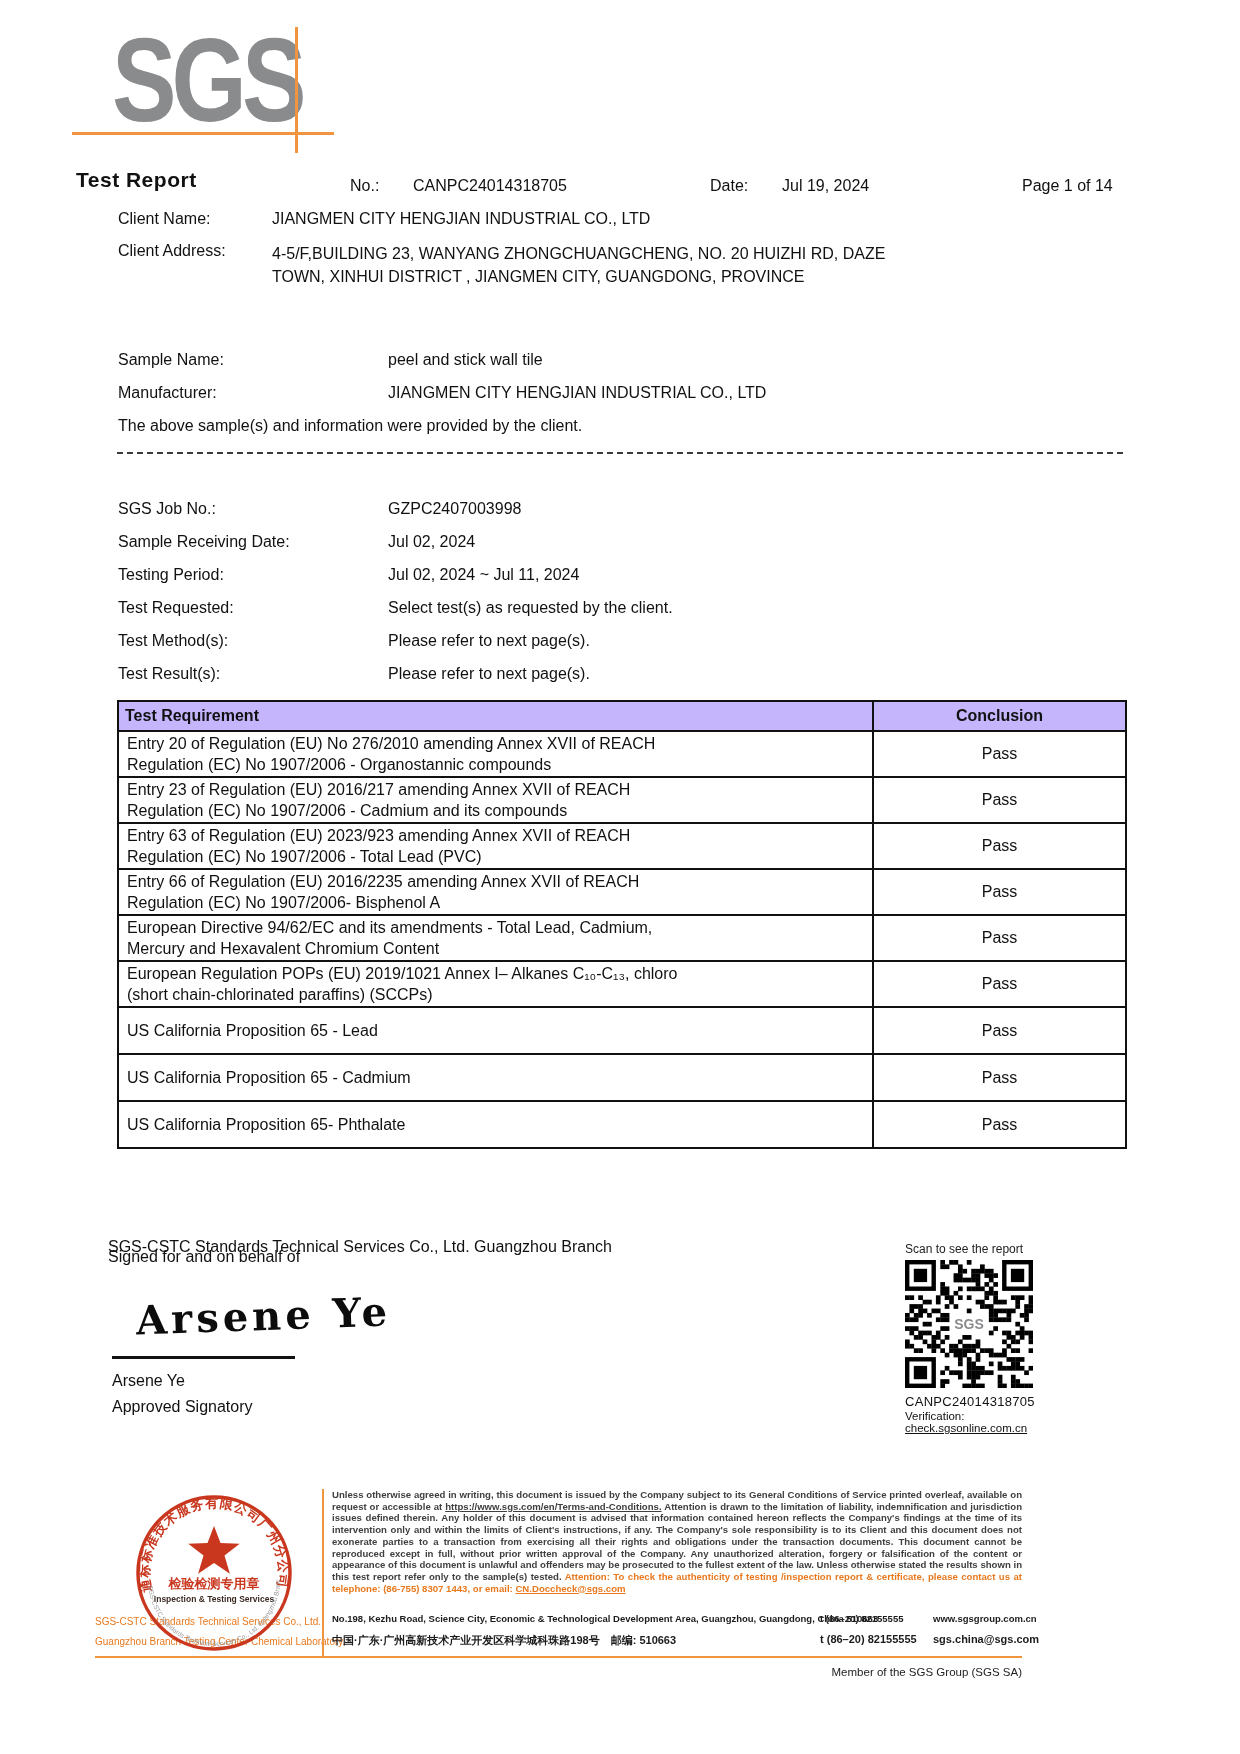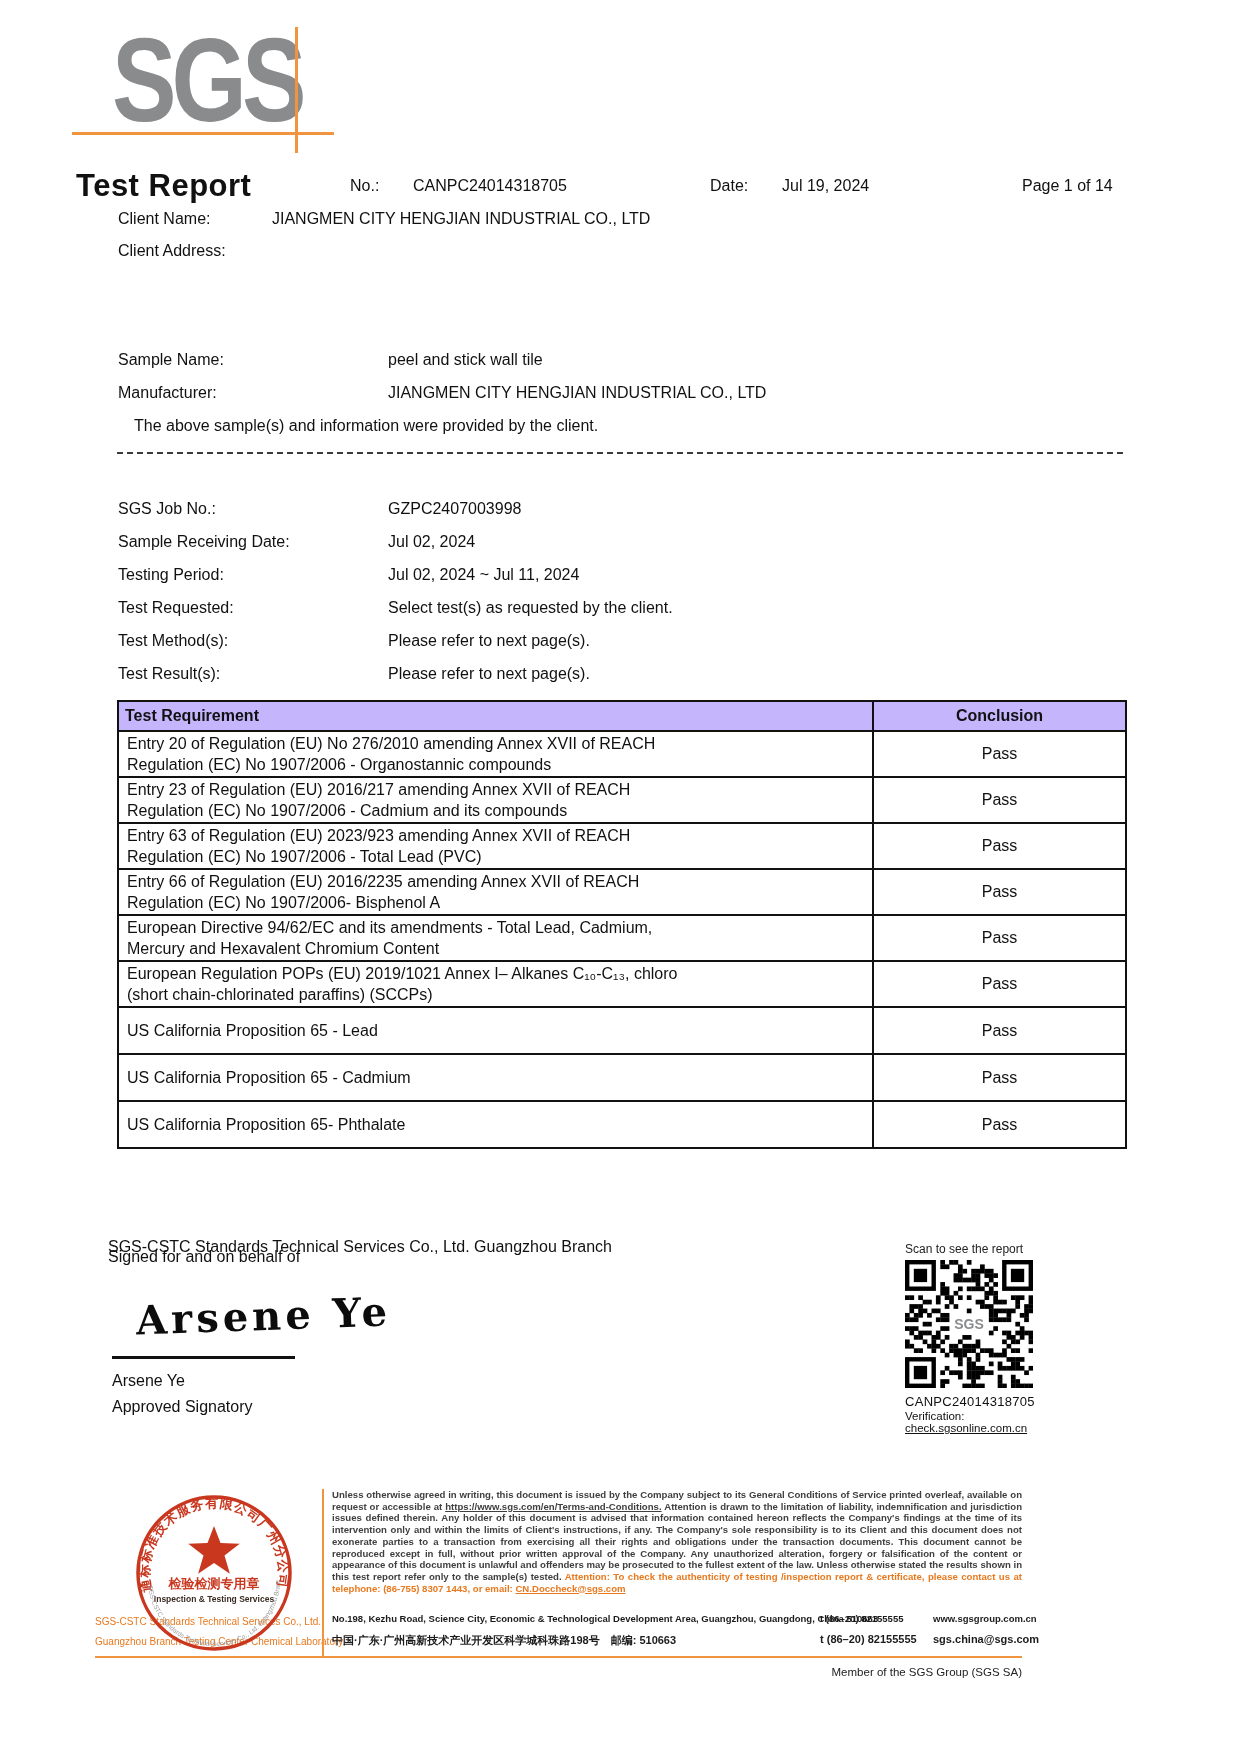--- a/index.html
+++ b/index.html
@@ -6,21 +6,21 @@
   html,body{margin:0;padding:0;background:#fff;}
   #page{position:relative;width:1240px;height:1754px;background:#ffffff;
         font-family:"Liberation Sans", sans-serif;color:#111;overflow:hidden;}
   .abs{position:absolute;}
   
   #logo-text{left:112px;top:30px;font-size:118px;font-weight:bold;color:#8a8b8d;
              line-height:0.85;letter-spacing:-6px;transform:scaleX(0.82);transform-origin:left top;}
   .orange-hline{background:#f0943f;height:3px;}
   .orange-vline{background:#f0943f;width:3px;}
   
-  #report-title{left:76px;top:168px;font-size:31px;font-weight:bold;letter-spacing:0.5px;}
+  #report-title{left:76px;top:168px;font-size:21px;font-weight:bold;letter-spacing:0.5px;}
   .hdr{top:177px;font-size:16px;}
   .bold{font-weight:normal;}
   
   .kv-label{font-size:16px;}
   .kv-value{font-size:16px;white-space:pre-line;}
   
   #separator{left:117px;top:452px;width:1006px;border-top:2px dashed #3a3a3a;height:0;}
   
   #results-table{left:117px;top:700px;border-collapse:collapse;table-layout:fixed;}
   #results-table td,#results-table th{border:2px solid #111;font-size:16px;vertical-align:middle;}
@@ -64,28 +64,30 @@
   <span class="abs hdr bold" style="left:350px;">No.:</span>
   <span class="abs hdr" style="left:413px;">CANPC24014318705</span>
   <span class="abs hdr bold" style="left:710px;">Date:</span>
   <span class="abs hdr" style="left:782px;">Jul 19, 2024</span>
   <span class="abs hdr" style="left:1022px;">Page 1 of 14</span>
 
   <span class="abs kv-label" style="left:118px;top:210px;">Client Name:</span>
   <span class="abs kv-value" style="left:272px;top:210px;">JIANGMEN CITY HENGJIAN INDUSTRIAL CO., LTD</span>
 
   <span class="abs kv-label" style="left:118px;top:242px;">Client Address:</span>
+  <span class="abs kv-value" style="left:272px;top:242px;width:700px;line-height:23px;">4-5/F,BUILDING 23, WANYANG ZHONGCHUANGCHENG, NO. 20 HUIZHI RD, DAZE
+TOWN, XINHUI DISTRICT , JIANGMEN CITY, GUANGDONG, PROVINCE</span>
 
   <span class="abs kv-label" style="left:118px;top:351px;">Sample Name:</span>
   <span class="abs kv-value" style="left:388px;top:351px;">peel and stick wall tile</span>
 
   <span class="abs kv-label" style="left:118px;top:384px;">Manufacturer:</span>
   <span class="abs kv-value" style="left:388px;top:384px;">JIANGMEN CITY HENGJIAN  INDUSTRIAL CO., LTD</span>
 
-  <span class="abs kv-label" style="left:118px;top:417px;margin-left:16px;">The above sample(s) and information were provided by the client.</span>
+  <span class="abs kv-label" style="left:118px;top:417px;">The above sample(s) and information were provided by the client.</span>
 
   <div class="abs" id="separator"></div>
 
   <span class="abs kv-label" style="left:118px;top:500px;">SGS Job No.:</span>
   <span class="abs kv-value" style="left:388px;top:500px;">GZPC2407003998</span>
 
   <span class="abs kv-label" style="left:118px;top:533px;">Sample Receiving Date:</span>
   <span class="abs kv-value" style="left:388px;top:533px;">Jul 02, 2024</span>
 
   <span class="abs kv-label" style="left:118px;top:566px;">Testing Period:</span>

